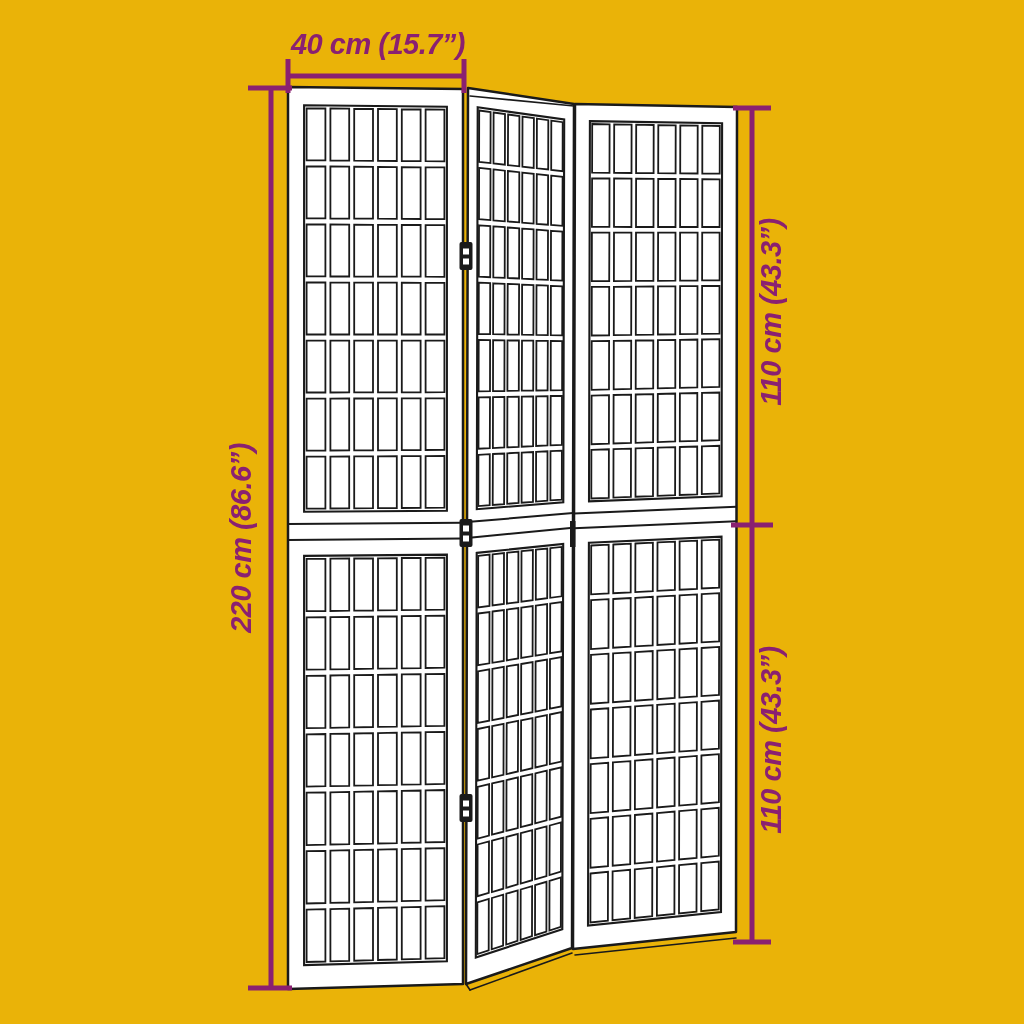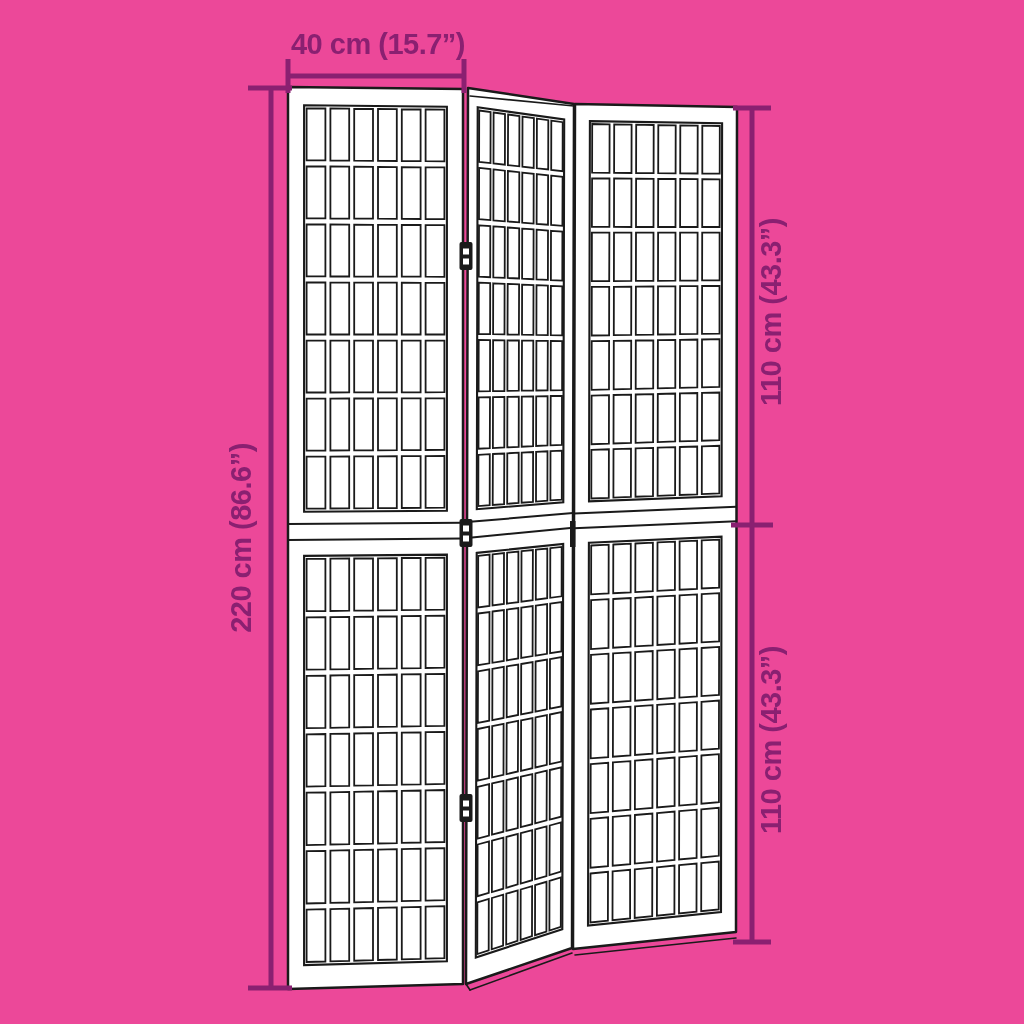--- a/index.html
+++ b/index.html
@@ -1,16 +1,16 @@
 <!DOCTYPE html>
 <html style="--dim-color: #8A2071;"><head>
 <meta charset="utf-8">
 <style>
   html,body{margin:0;padding:0;background:#fff;}
-  .stage{width:1024px;height:1024px;background:#ec4899;position:relative;overflow:hidden;}
+  .stage{width:1024px;height:1024px;background:#eab308;position:relative;overflow:hidden;font-style:italic;}
   svg{display:block;}
   .dim-label{
     font-family:"Liberation Sans",sans-serif;
     font-weight:bold;
     font-size:29px;
     letter-spacing:-0.5px;
     fill:var(--dim-color,#8A2071);
   }
 </style>
 </head>

